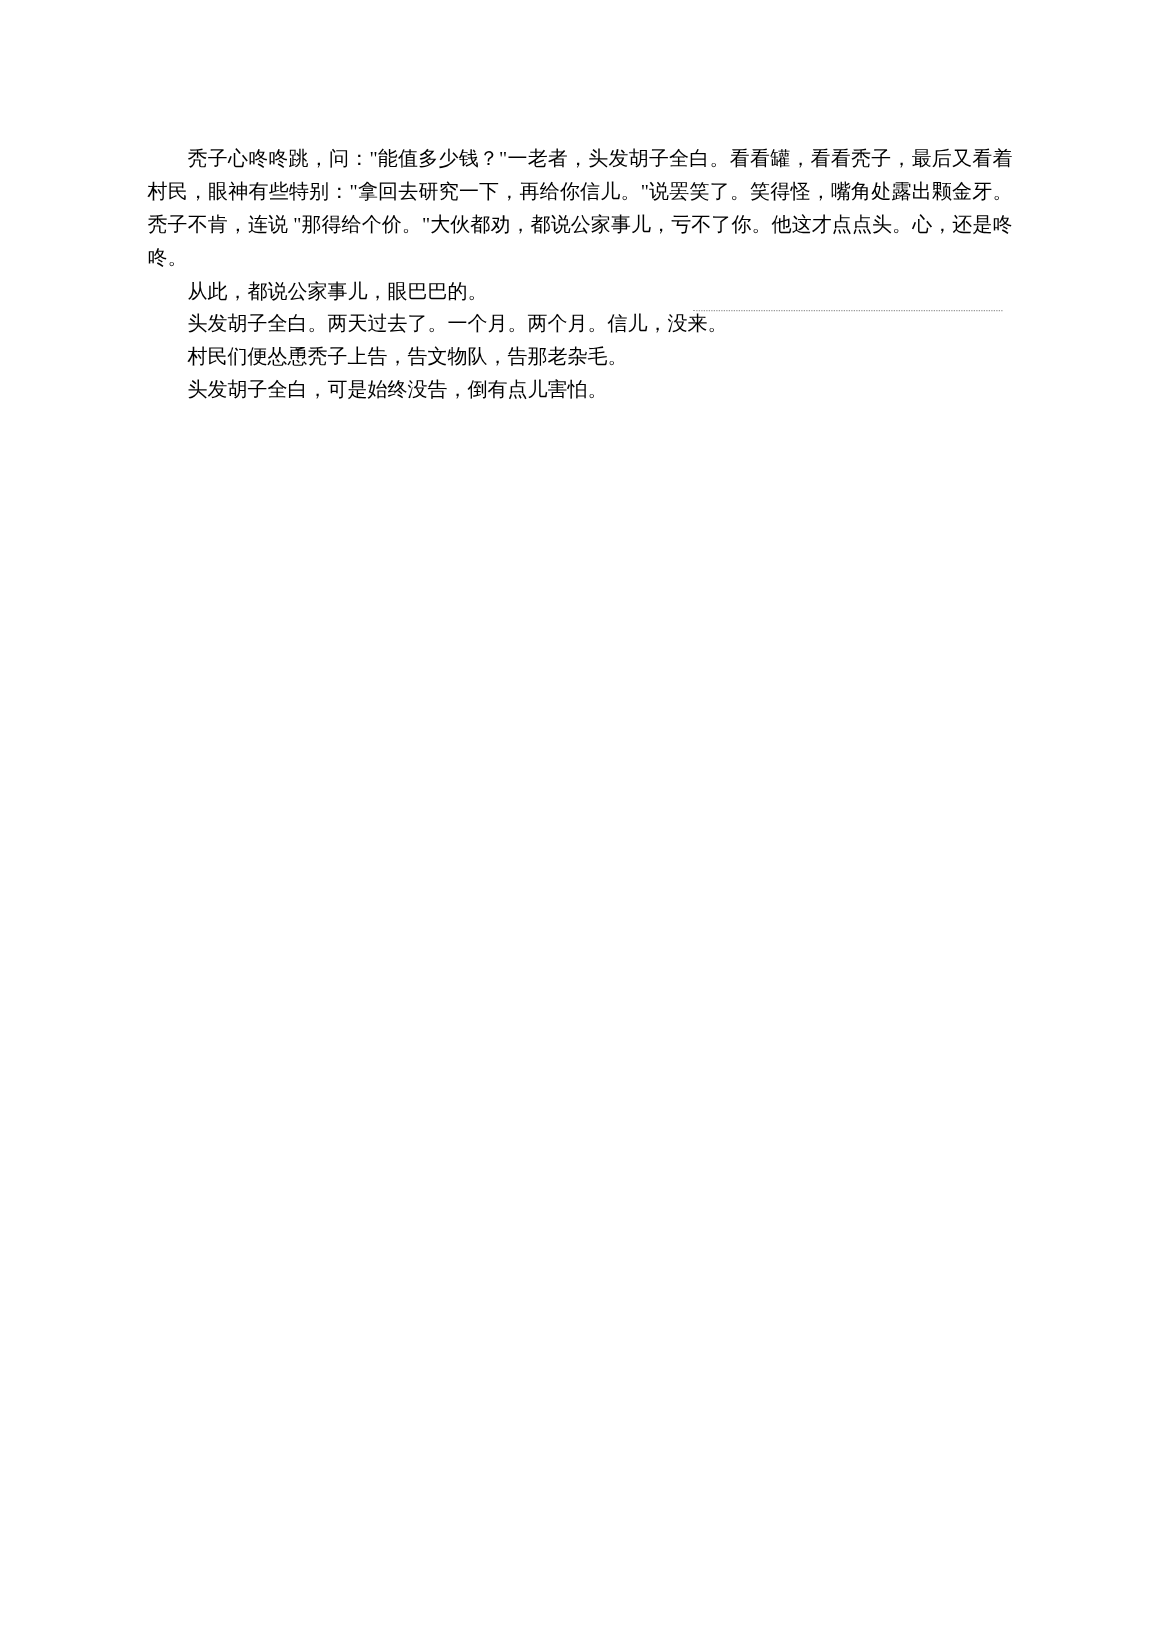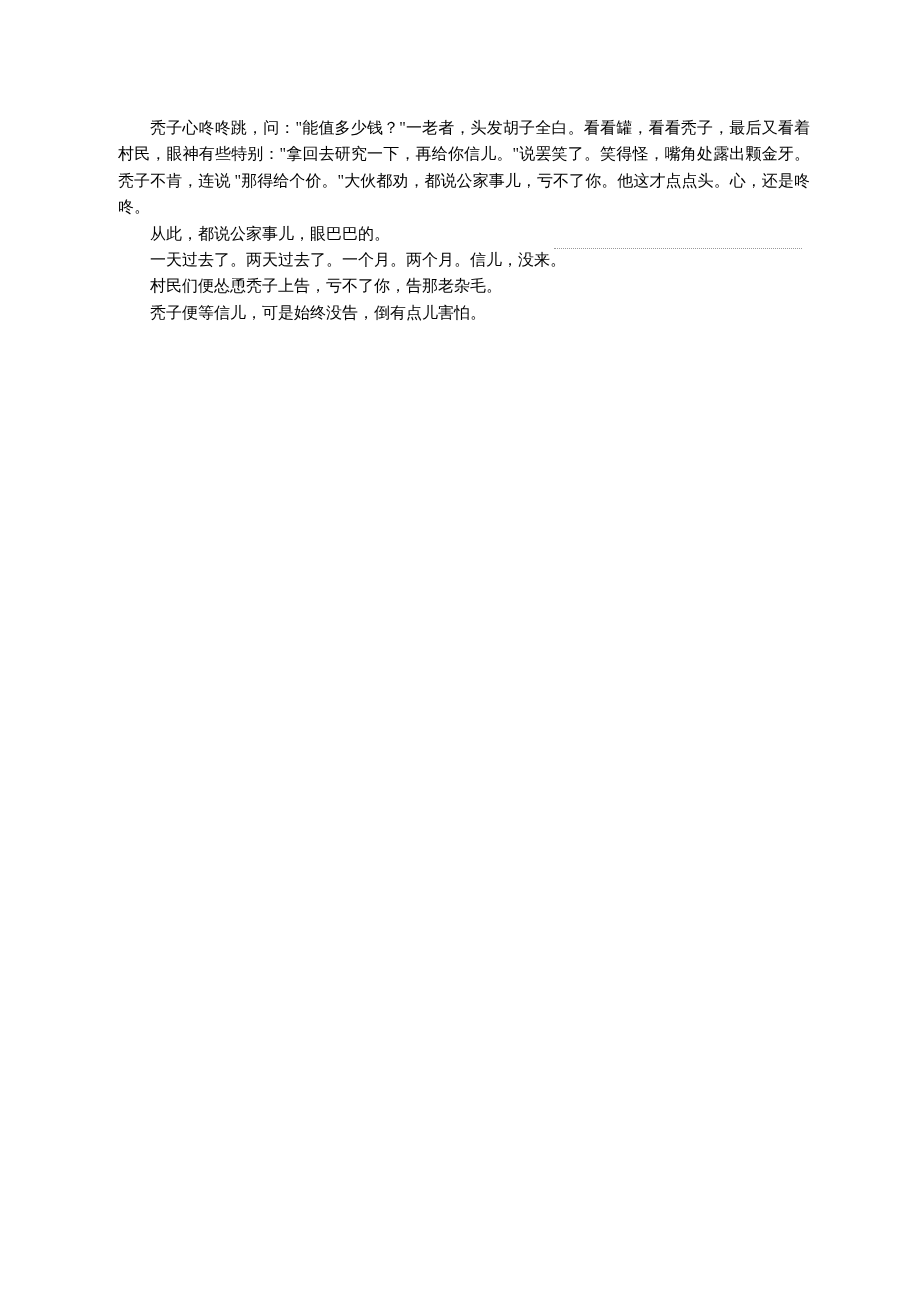--- a/index.html
+++ b/index.html
@@ -32,17 +32,17 @@
       top: 248px;
       left: 554px;
       width: 248px;
     }
   </style>
 </head>
 <body>
 
 <p class="paragraph">秃子心咚咚跳，问："能值多少钱？"一老者，头发胡子全白。看看罐，看看秃子，最后又看着村民，眼神有些特别："拿回去研究一下，再给你信儿。"说罢笑了。笑得怪，嘴角处露出颗金牙。秃子不肯，连说 "那得给个价。"大伙都劝，都说公家事儿，亏不了你。他这才点点头。心，还是咚咚。</p>
 <p class="paragraph">从此，都说公家事儿，眼巴巴的。</p>
-<p class="paragraph">一天过去了。两天过去了。一个月。两个月。信儿，没来。</p>
-<p class="paragraph">村民们便怂恿秃子上告，亏不了你，告那老杂毛。</p>
-<p class="paragraph">秃子便等信儿，可是始终没告，倒有点儿害怕。</p>
+<p class="paragraph">头发胡子全白。两天过去了。一个月。两个月。信儿，没来。</p>
+<p class="paragraph">村民们便怂恿秃子上告，告文物队，告那老杂毛。</p>
+<p class="paragraph">头发胡子全白，可是始终没告，倒有点儿害怕。</p>
 
 <div class="dotted-line dotted-line-1"></div>
 
 </body></html>

